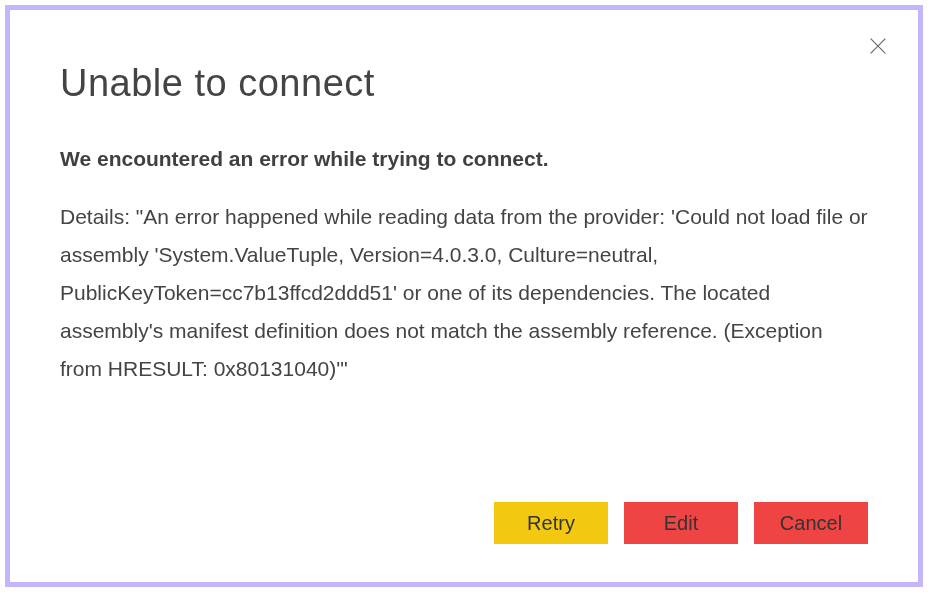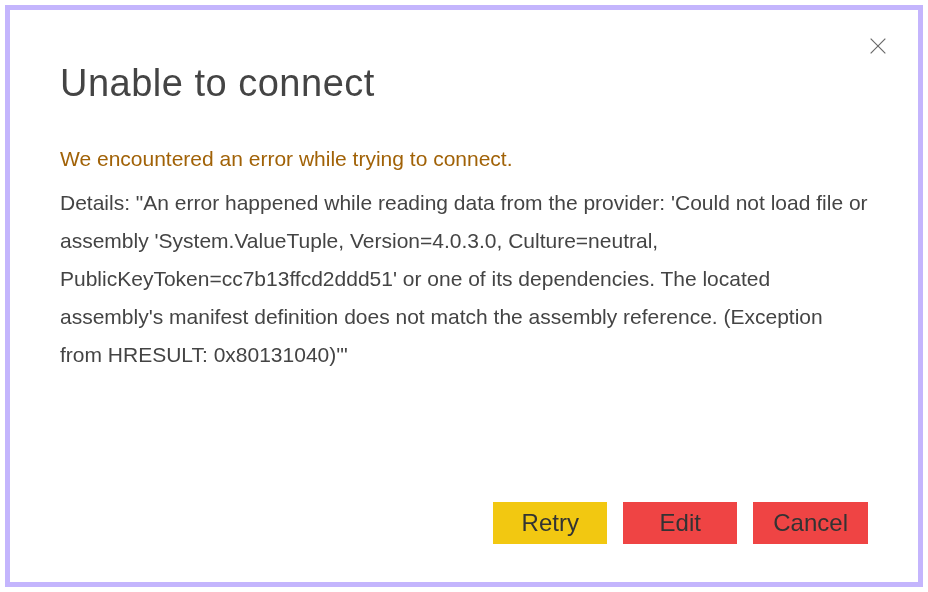--- a/index.html
+++ b/index.html
@@ -41,45 +41,45 @@
     .dialog-title {
       font-size: 38px;
       font-weight: 300;
       color: #444444;
       margin-top: 22px;
       margin-bottom: 38px;
       letter-spacing: 0.5px;
     }
     .dialog-message {
       font-size: 21px;
-      font-weight: 400;
-      color: #a16207;
+      font-weight: 700;
+      color: #404040;
       line-height: 1.55;
-      margin-bottom: 8px;
+      margin-bottom: 22px;
     }
     .dialog-details {
       font-size: 21px;
       font-weight: 400;
       color: #444444;
       line-height: 1.82;
       max-width: 820px;
     }
     .button-row {
       position: absolute;
       bottom: 38px;
       right: 50px;
       display: flex;
       gap: 16px;
     }
     .btn {
       min-width: 114px;
       height: 42px;
       border: none;
       font-family: 'Segoe UI', -apple-system, BlinkMacSystemFont, sans-serif;
-      font-size: 24px;
+      font-size: 20px;
       font-weight: 400;
       cursor: pointer;
       padding: 0 20px;
       display: flex;
       align-items: center;
       justify-content: center;
     }
     .btn-primary {
       background: #f2c811;
       color: #333333;

